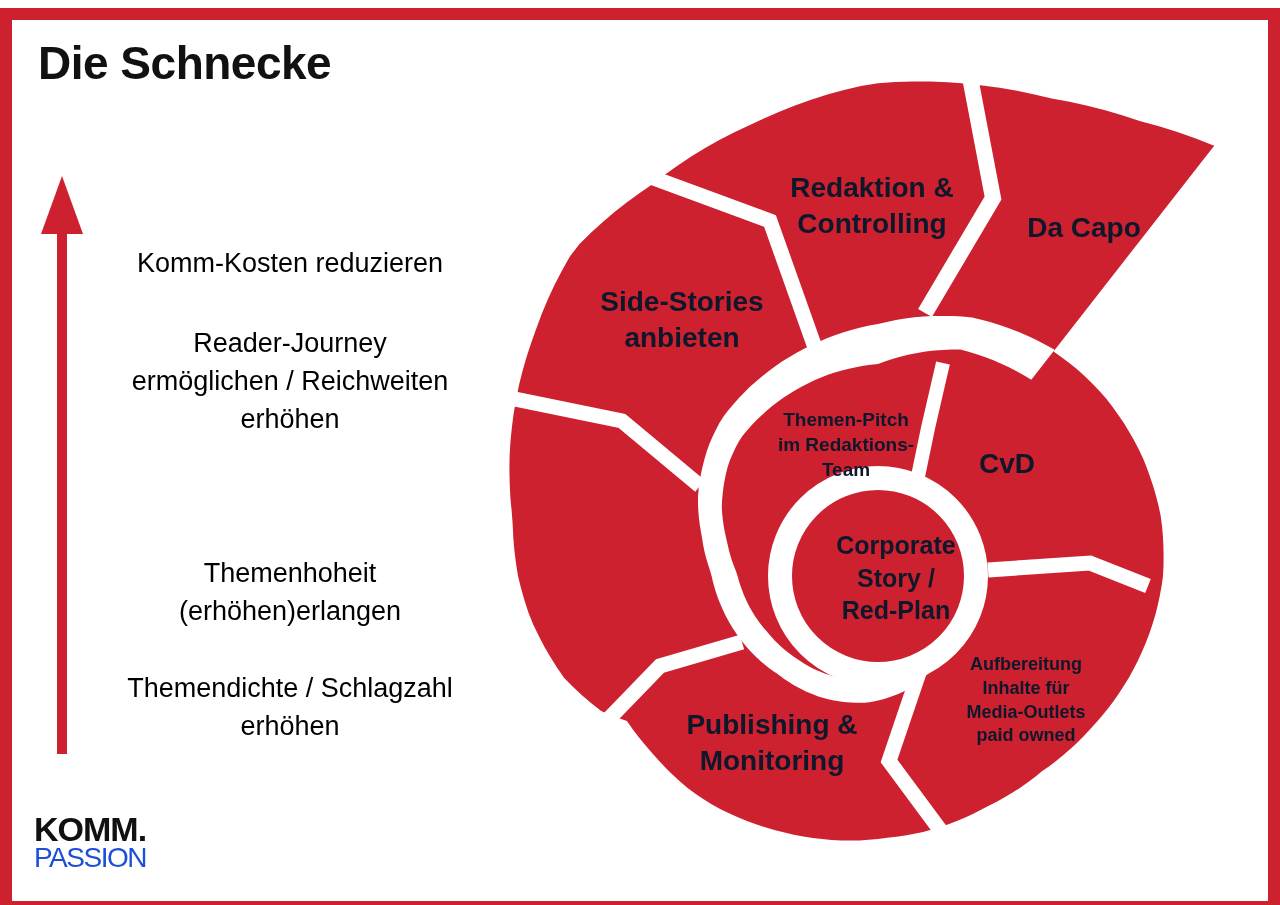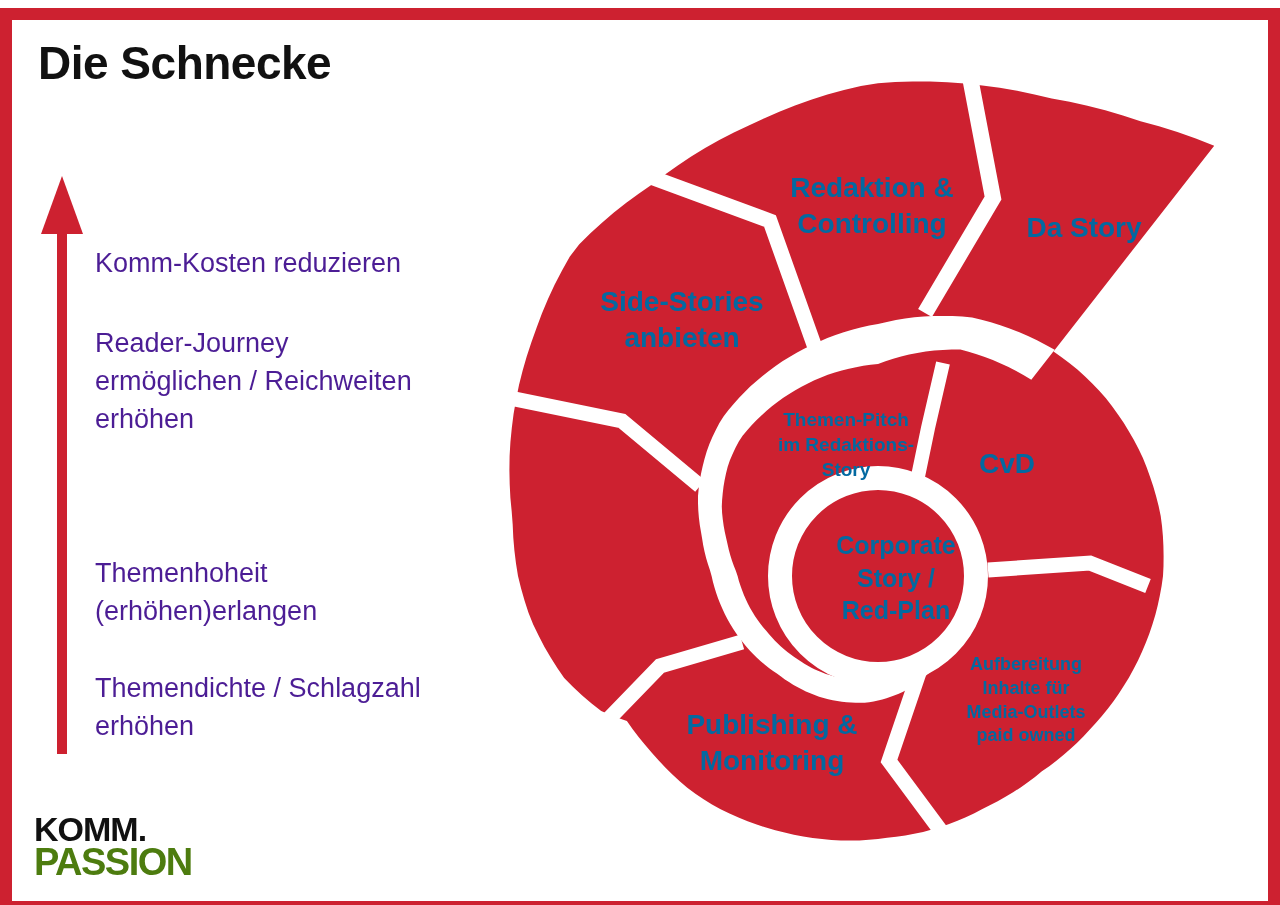--- a/index.html
+++ b/index.html
@@ -8,47 +8,47 @@
     font-family:"Liberation Sans", sans-serif;
     margin-top:8px;
   }
   .frame{position:absolute;inset:0;border:12px solid #cd2130;pointer-events:none;z-index:50;}
   .title{
     position:absolute;left:38px;top:28px;margin:0;
     font-size:46px;font-weight:bold;letter-spacing:-0.5px;color:#111111;
   }
   .goal{
     position:absolute;left:95px;width:390px;
-    font-size:27px;line-height:38px;color:#4c1d95;white-space:pre-line;
+    font-size:27px;line-height:38px;color:#000000;white-space:pre-line;text-align:center;
   }
   
   .arrow-head{
     position:absolute;left:41px;top:168px;width:0;height:0;
     border-left:21px solid transparent;border-right:21px solid transparent;
     border-bottom:58px solid #cd2130;
   }
   .arrow-shaft{
     position:absolute;left:57px;top:222px;width:10px;height:524px;background:#cd2130;
   }
   #spiral{position:absolute;left:0;top:0;width:1280px;height:905px;z-index:1;}
   .seg-label{
     position:absolute;transform:translate(-50%,-50%);z-index:10;
-    color:#0369a1;font-weight:bold;text-align:center;white-space:pre-line;
+    color:#0f172a;font-weight:bold;text-align:center;white-space:pre-line;
   }
   .fs28{font-size:28px;line-height:1.28;}
   .fs25{font-size:25px;line-height:1.3;}
   .fs22{font-size:22px;line-height:1.33;}
   .fs19{font-size:19px;line-height:1.32;}
   .fs18{font-size:18px;line-height:1.32;}
   .logo{position:absolute;left:34px;top:804px;z-index:20;}
   .logo-komm{
     font-size:34px;font-weight:bold;letter-spacing:-1px;color:#111111;line-height:1.0;
   }
   .logo-passion{
-    font-size:38px;font-weight:bold;letter-spacing:-1.5px;color:#4d7c0f;line-height:0.85;
+    font-size:28px;font-weight:normal;letter-spacing:-1.5px;color:#1d4ed8;line-height:0.85;
   }
 </style>
 </head>
 <body>
 
 <div class="page">
 
   <div id="spiral"><svg width="1280" height="905">
         <path d="M 1214.2 137.7L 1195.8 130.5L 1177.4 124.1L 1159.0 118.3L 1140.5 113.3L 1122.9 107.5L 1105.2 102.2L 1087.4 97.7L 1069.6 93.8L 1051.7 90.6L 1034.5 86.4L 1017.1 82.8L 999.7 79.7L 982.3 77.4L 964.8 75.6L 947.4 74.3L 930.0 73.6L 912.6 73.6L 895.2 74.1L 878.0 75.3L 860.9 77.9L 844.0 81.9L 827.4 86.5L 811.1 91.7L 795.0 97.4L 779.3 103.7L 763.9 110.4L 748.8 117.4L 733.9 124.4L 719.3 132.0L 705.1 140.0L 691.2 148.5L 677.8 157.4L 664.7 166.8L 652.0 176.6L 639.0 185.5L 626.3 194.8L 613.9 204.6L 602.0 214.7L 590.4 225.3L 579.3 236.2L 569.7 248.7L 561.9 262.7L 554.6 276.8L 548.0 291.1L 541.9 305.4L 536.5 319.9L 531.4 334.2L 526.7 348.5L 522.6 362.8L 519.0 377.1L 516.1 391.5L 513.6 405.8L 511.8 420.0L 510.4 434.2L 509.6 448.3L 509.4 462.3L 509.7 476.2L 510.4 489.9L 511.7 503.4L 512.7 516.7L 513.3 529.7L 514.4 542.6L 516.0 555.4L 518.0 568.0L 521.1 580.5L 524.6 592.7L 528.5 604.7L 533.2 616.5L 538.7 627.8L 544.5 638.9L 550.7 649.6L 557.3 660.0L 564.2 670.0L 573.1 679.0L 582.2 687.5L 591.6 695.5L 601.2 703.0L 614.0 708.4L 626.9 713.0L 632.7 721.3L 638.8 729.3L 645.2 737.1L 651.8 744.7L 658.5 752.2L 665.3 759.5L 672.4 766.5L 679.7 773.3L 687.3 779.8L 695.4 785.7L 703.6 791.2L 712.0 796.5L 720.6 801.3L 729.5 805.6L 738.5 809.6L 747.6 813.3L 756.7 816.6L 766.0 819.6L 775.3 822.2L 784.6 824.5L 793.9 826.7L 803.3 828.5L 812.7 830.0L 822.1 831.1L 831.5 831.9L 840.8 832.4L 850.2 832.5L 859.5 832.4L 868.8 831.8L 878.0 831.0L 887.1 829.8L 896.2 828.8L 905.3 827.5L 914.2 825.8L 923.1 823.9L 931.9 821.6L 940.6 819.0L 949.1 816.0L 957.5 812.7L 965.8 809.2L 973.9 805.4L 981.9 801.3L 989.8 797.2L 997.7 793.2L 1005.5 788.8L 1013.1 784.3L 1020.6 779.4L 1027.9 774.3L 1035.0 768.9L 1041.9 763.3L 1049.3 758.2L 1056.4 752.8L 1063.4 747.1L 1070.3 741.1L 1076.9 734.9L 1083.4 728.4L 1089.6 721.7L 1095.8 714.9L 1101.9 707.9L 1107.8 700.7L 1113.5 693.2L 1118.9 685.5L 1124.0 677.5L 1129.0 669.4L 1133.6 661.0L 1138.0 652.5L 1142.0 643.7L 1145.8 634.8L 1149.3 625.7L 1152.4 616.4L 1155.3 607.0L 1157.7 597.4L 1159.8 587.7L 1161.6 577.9L 1163.0 568.0L 1163.5 558.0L 1163.6 548.0L 1163.4 538.0L 1162.9 528.0L 1162.0 517.9L 1160.7 507.9L 1158.6 498.0L 1156.1 488.3L 1153.3 478.6L 1150.1 468.9L 1146.7 459.5L 1142.9 450.1L 1138.6 440.9L 1133.9 432.0L 1128.8 423.2L 1123.5 414.6L 1117.8 406.2L 1111.9 398.0L 1105.7 390.1L 1099.0 382.6L 1092.0 375.3L 1084.8 368.3L 1077.4 361.5L 1069.6 355.2L 1061.6 349.2L 1053.5 343.4L 1053.5 343.4 Z" fill="#cd2130"></path>
         <path d="M 1054.7 341.8L 1045.9 336.9L 1037.0 332.3L 1028.0 328.0L 1018.8 324.1L 1009.6 320.5L 1000.3 317.2L 990.9 314.3L 981.5 311.8L 972.1 309.6L 962.3 308.6L 952.5 308.1L 942.9 307.9L 933.3 308.0L 923.8 308.5L 914.4 309.3L 905.1 310.5L 895.9 312.0L 886.9 313.9L 878.0 316.0L 869.3 317.6L 860.6 319.5L 852.1 321.8L 843.7 324.3L 835.5 327.1L 827.4 330.1L 819.5 333.4L 811.8 337.0L 804.1 340.7L 796.7 344.7L 789.5 348.9L 782.4 353.3L 775.6 358.0L 768.9 362.9L 762.5 367.9L 756.3 373.2L 750.2 378.6L 744.5 384.2L 738.9 390.0L 733.6 395.9L 728.5 402.0L 723.7 408.2L 719.4 414.9L 715.8 421.9L 712.4 429.0L 709.3 436.2L 706.7 443.5L 704.5 451.0L 702.6 458.4L 701.0 465.8L 699.7 473.2L 698.7 480.6L 698.0 487.9L 698.0 495.3L 698.3 502.6L 698.9 509.8L 699.8 516.9L 701.0 523.9L 702.1 530.6L 703.2 537.2L 704.5 543.6L 706.1 549.9L 707.9 556.1L 709.9 562.1L 711.6 568.0L 712.9 573.8L 714.5 579.4L 716.2 585.0L 718.1 590.5L 720.2 595.8L 722.5 601.1L 724.9 606.2L 727.5 611.2L 730.2 616.0L 733.1 620.7L 736.1 625.3L 739.3 629.7L 742.6 634.0L 746.0 638.2L 749.5 642.2L 753.1 646.0L 756.9 649.7L 760.7 653.2L 764.6 656.6L 768.6 659.8L 772.7 662.8L 776.9 665.6L 781.0 668.5L 784.9 671.4L 789.0 674.1L 793.1 676.7L 797.3 679.1L 801.6 681.3L 805.9 683.4L 810.3 685.3L 814.7 687.1L 819.1 688.7L 823.6 690.1L 828.2 691.3L 832.8 692.3L 837.3 693.1L 841.9 693.8L 846.5 694.3L 851.1 694.6L 855.6 694.8L 860.2 694.8L 864.7 694.7L 869.2 694.2L 873.6 693.4L 878.0 692.5L 882.3 691.4L 886.5 690.2L 890.7 688.8L 894.8 687.3L 898.8 685.7L 902.6 683.9L 906.4 682.0L 910.1 679.9L 913.6 677.6L 917.0 675.1L 920.3 672.6L 923.4 670.0L 926.4 667.2L 929.3 664.4L 932.0 661.5L 922.0 644.2L 919.8 646.5L 917.4 648.8L 914.9 650.9L 912.4 653.1L 909.7 655.1L 906.9 657.0L 904.1 658.9L 901.1 660.6L 898.0 662.1L 894.8 663.5L 891.6 664.8L 888.3 666.1L 884.9 667.2L 881.5 668.1L 878.0 669.0L 874.4 669.7L 870.8 670.4L 867.2 670.8L 863.5 671.0L 859.8 671.2L 856.1 671.1L 852.3 671.0L 848.5 670.7L 844.8 670.3L 841.0 669.7L 837.2 669.0L 833.4 668.2L 829.6 667.1L 825.9 665.9L 822.3 664.6L 818.6 663.1L 815.0 661.4L 811.4 659.7L 807.9 657.8L 804.4 655.7L 801.0 653.5L 797.6 651.2L 794.2 648.9L 790.8 646.5L 787.4 644.0L 784.1 641.3L 780.9 638.5L 777.8 635.6L 774.7 632.5L 771.8 629.3L 768.9 626.0L 766.0 622.6L 763.1 619.2L 760.2 615.6L 757.5 611.8L 754.9 608.0L 752.5 604.0L 750.1 599.9L 747.9 595.7L 745.8 591.3L 743.9 586.9L 742.1 582.3L 740.4 577.6L 738.9 572.9L 737.6 568.0L 735.9 563.0L 733.9 557.9L 732.0 552.7L 730.3 547.2L 728.8 541.7L 727.5 536.0L 726.2 530.2L 724.8 524.1L 723.7 517.9L 722.8 511.5L 722.1 505.0L 721.8 498.4L 722.1 492.0L 722.7 485.4L 723.5 478.8L 724.6 472.2L 726.0 465.5L 727.7 458.8L 729.9 452.3L 732.6 446.0L 735.5 439.7L 738.8 433.5L 742.6 427.8L 747.0 422.5L 751.6 417.3L 756.4 412.3L 761.4 407.5L 766.6 402.8L 771.9 398.3L 777.5 393.9L 783.3 389.8L 789.2 385.9L 795.3 382.2L 801.5 378.7L 807.9 375.4L 814.4 372.3L 821.1 369.4L 827.8 366.8L 834.8 364.5L 841.8 362.5L 848.9 360.7L 856.0 359.2L 863.3 357.8L 870.6 356.8L 878.0 356.0L 885.5 353.2L 893.2 350.7L 901.1 348.5L 909.1 346.6L 917.3 344.9L 925.7 343.6L 934.2 342.6L 942.8 341.9L 951.6 341.6L 960.4 341.5L 968.6 343.7L 976.7 346.2L 984.8 349.0L 992.8 352.1L 1000.7 355.4L 1008.5 359.1L 1016.2 363.0L 1023.8 367.3L 1031.3 371.8Z" fill="#ffffff"></path>
@@ -73,26 +73,26 @@
 erhöhen</div>
   <div class="goal" style="top:546px">Themenhoheit
 (erhöhen)erlangen</div>
   <div class="goal" style="top:661px">Themendichte / Schlagzahl
 erhöhen</div>
 
   <div class="seg-label fs28" style="left:682px;top:312px">Side-Stories
 anbieten</div>
   <div class="seg-label fs28" style="left:872px;top:198px">Redaktion &amp;
 Controlling</div>
-  <div class="seg-label fs28" style="left:1084px;top:220px">Da Story</div>
+  <div class="seg-label fs28" style="left:1084px;top:220px">Da Capo</div>
   <div class="seg-label fs28" style="left:772px;top:735px">Publishing &amp;
 Monitoring</div>
   <div class="seg-label fs19" style="left:846px;top:437px">Themen-Pitch
 im Redaktions-
-Story</div>
+Team</div>
   <div class="seg-label fs28" style="left:1007px;top:456px">CvD</div>
   <div class="seg-label fs18" style="left:1026px;top:692px">Aufbereitung
 Inhalte für
 Media-Outlets
 paid owned</div>
   <div class="seg-label fs25" style="left:896px;top:570px">Corporate
 Story /
 Red-Plan</div>
 
   <div class="logo">

